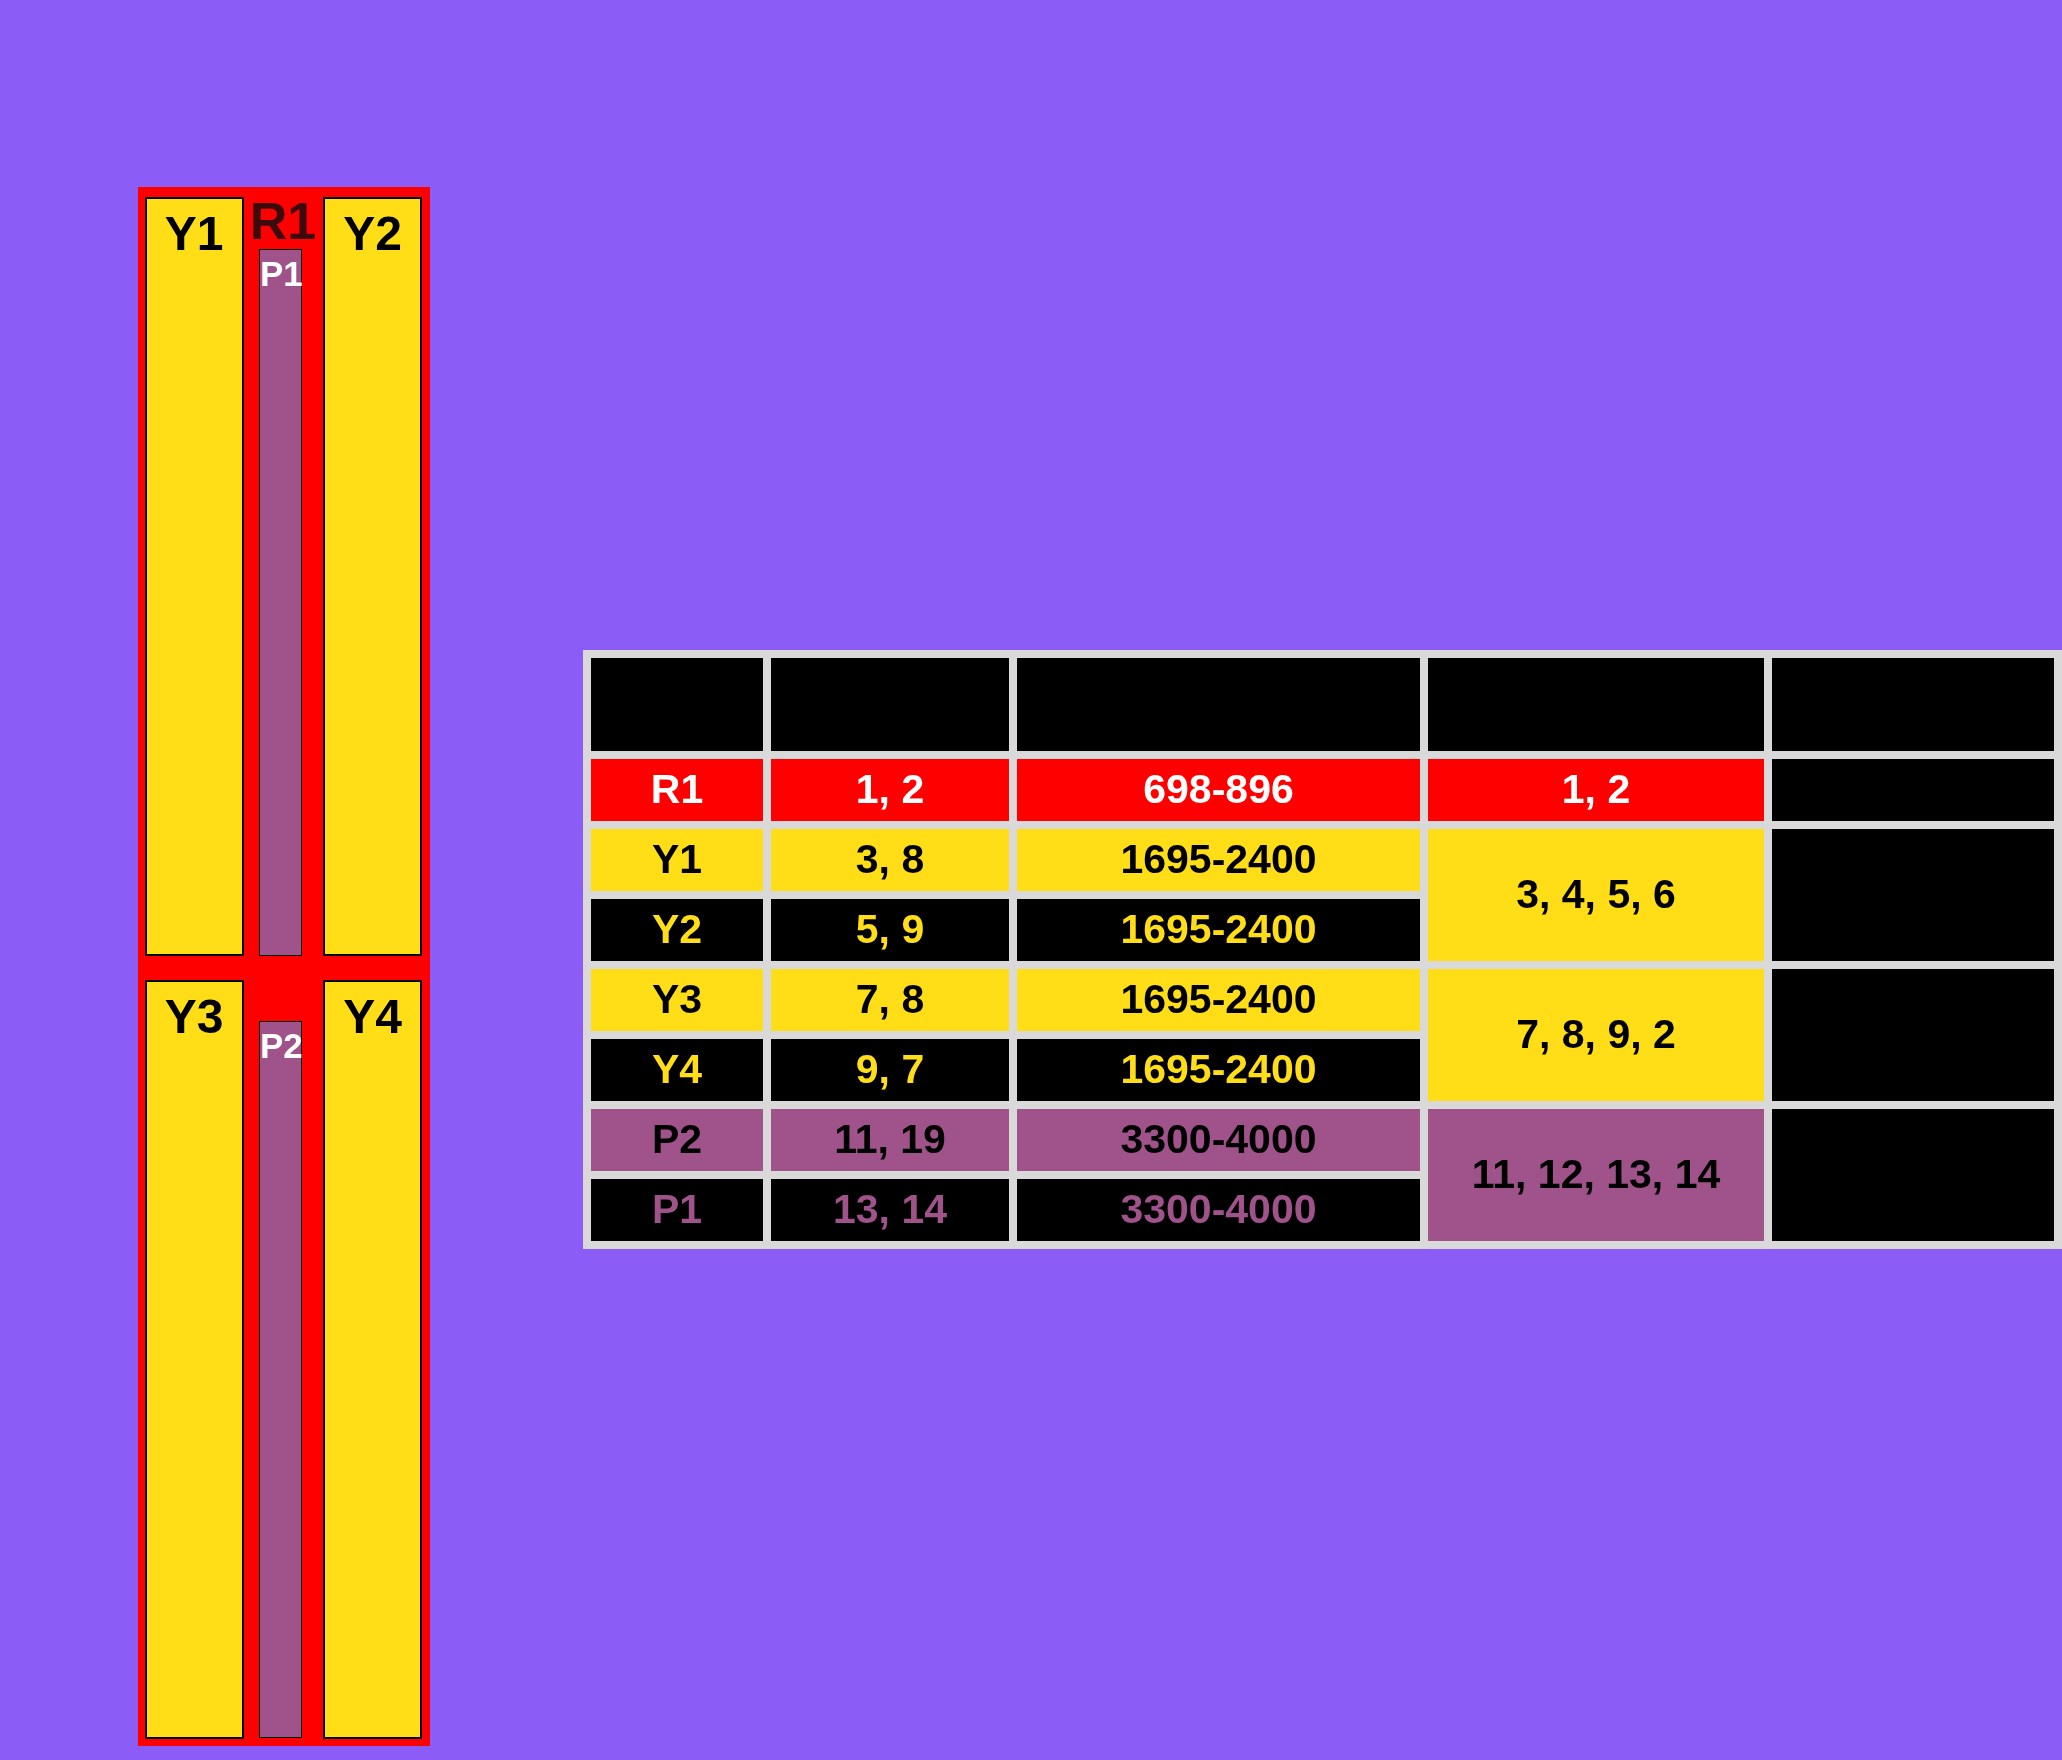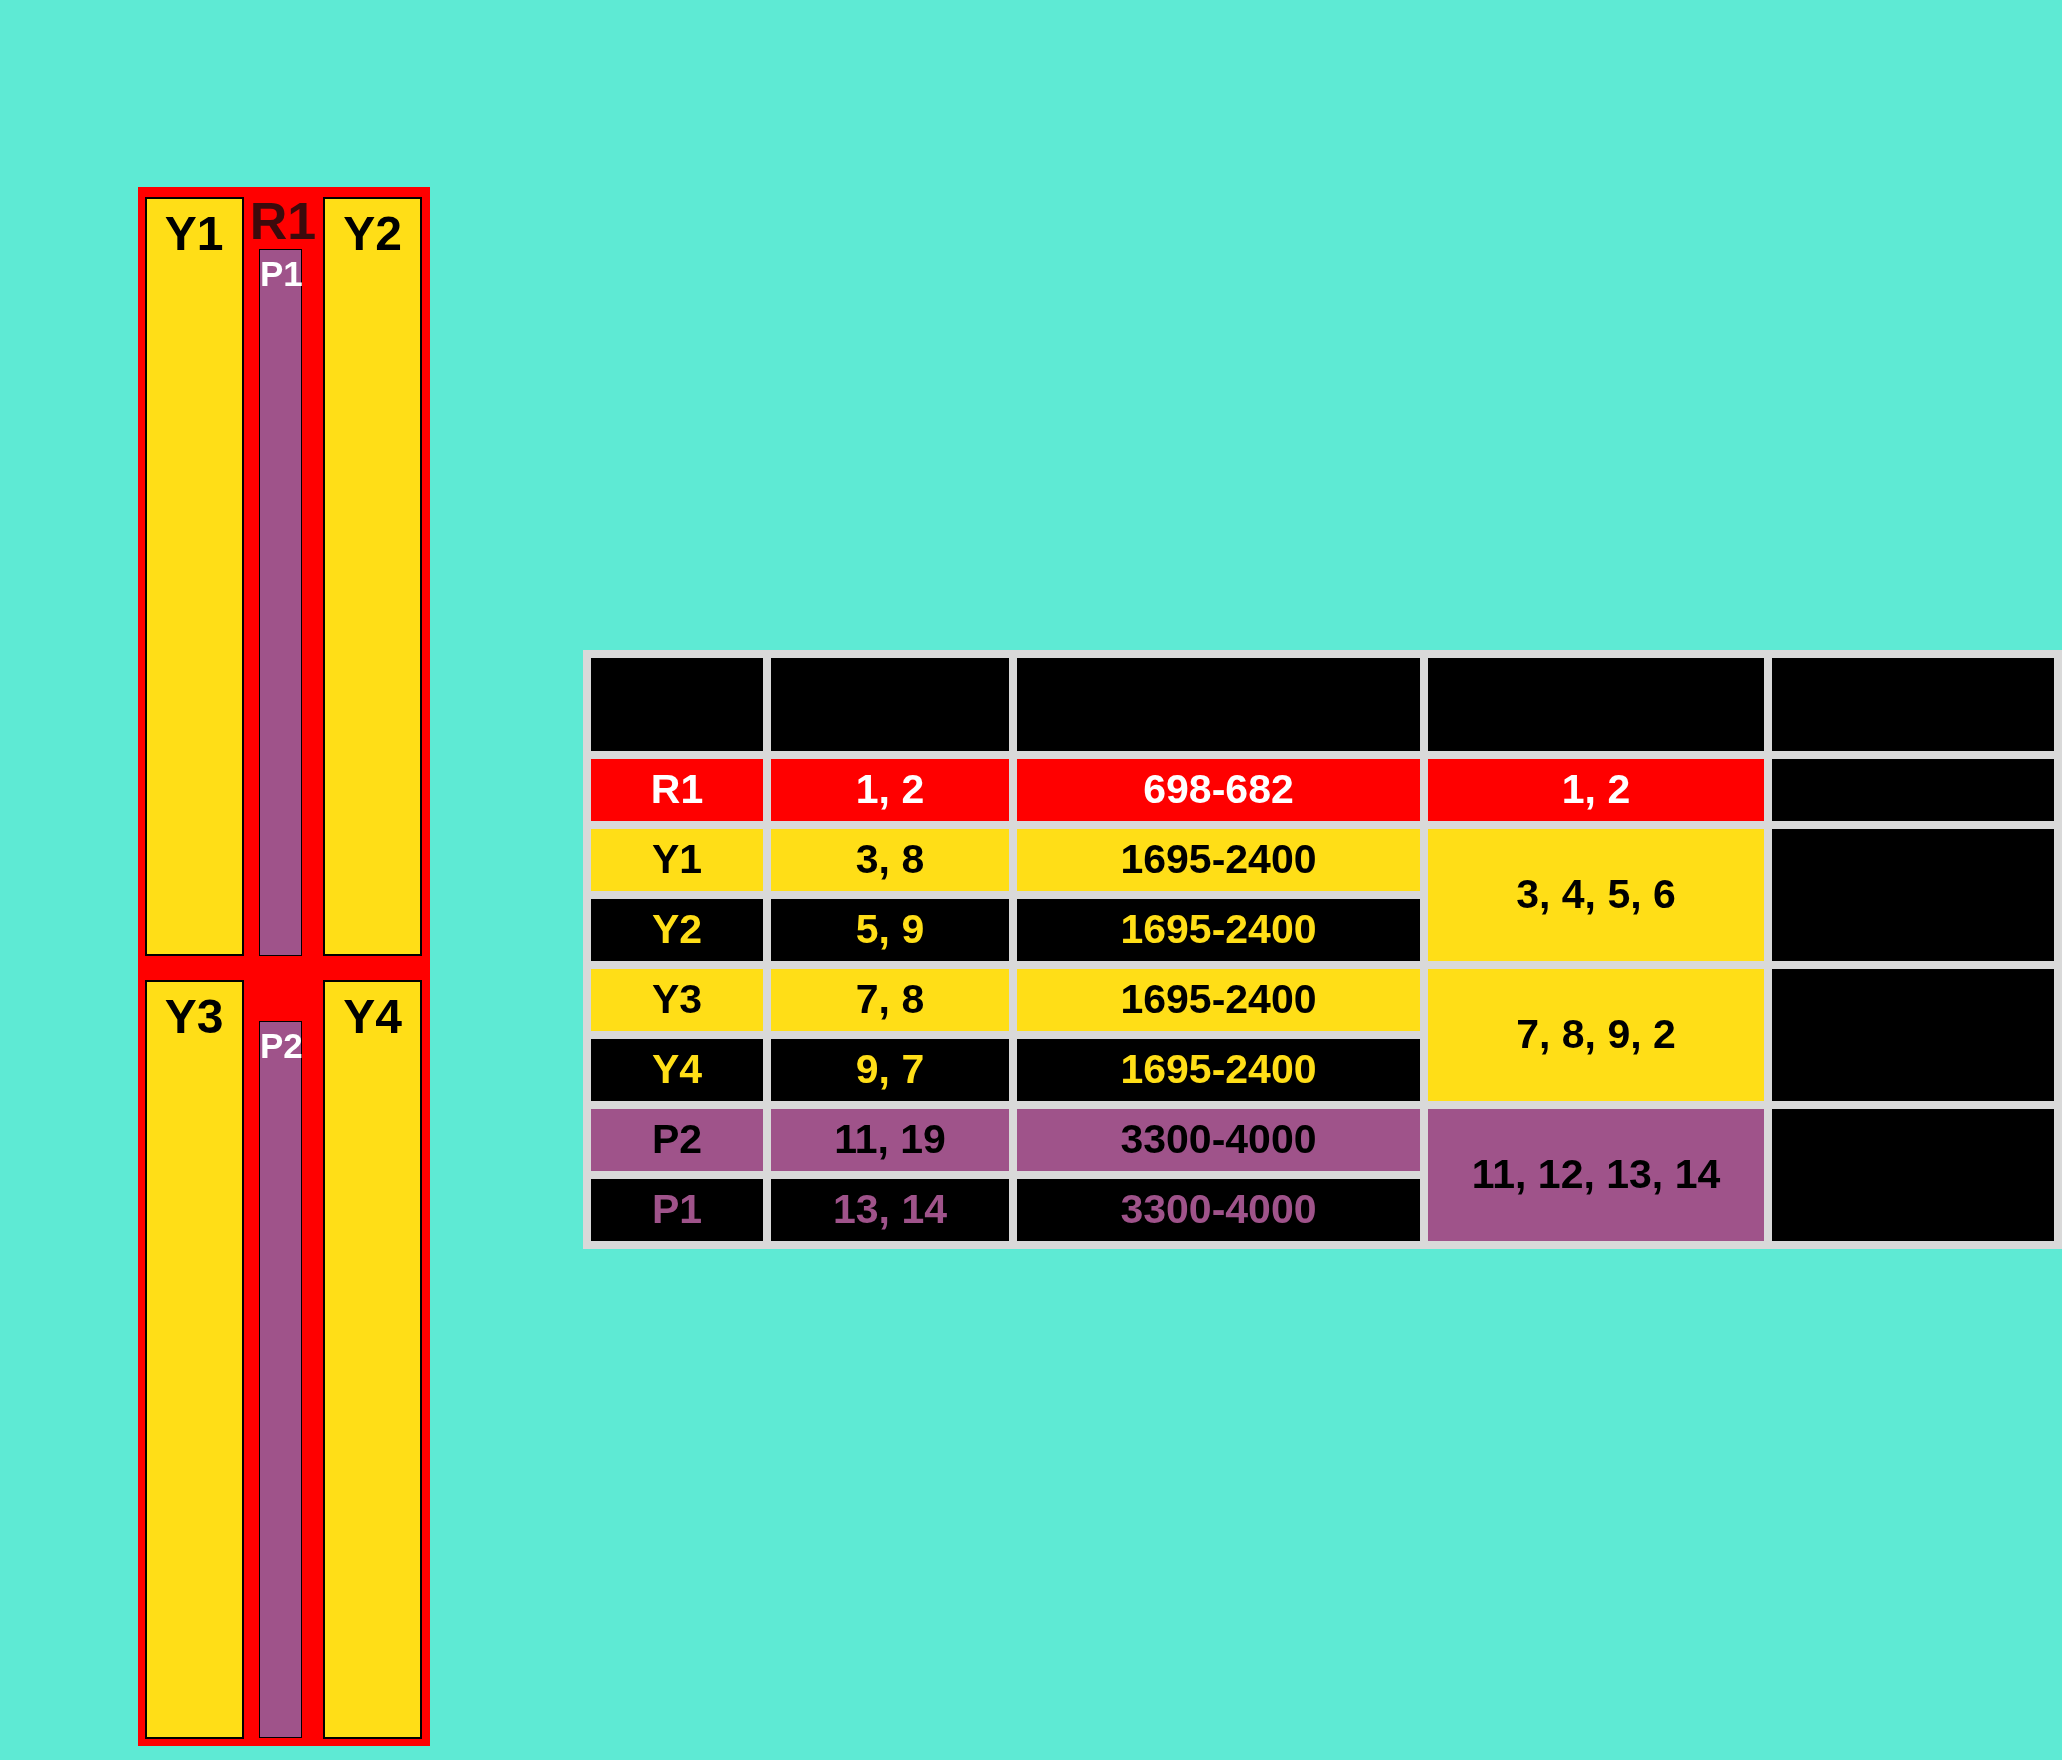--- a/index.html
+++ b/index.html
@@ -1,19 +1,19 @@
 <!DOCTYPE html>
 <html style="font-size:15px"><head>
 <meta charset="utf-8">
 <style>
   html,body{margin:0;padding:0;background:#000;}
   .stage{
     position:relative;
     width:2062px;height:1761px;
-    background:#5eead4;
+    background:#8b5cf6;
     font-family:"Liberation Sans", sans-serif;
     font-weight:bold;
     overflow:hidden;
   }
   
   .diagram{
     position:absolute;left:138px;top:187px;
     width:292px;height:1559px;
     background:#FF0000;
   }
@@ -120,21 +120,21 @@
       <td class="c-black"></td>
       <td class="c-black"></td>
       <td class="c-black"></td>
       <td class="c-black"></td>
       <td class="c-black"></td>
     </tr>
 
     <tr class="data-row">
       <td class="c-red">R1</td>
       <td class="c-red">1, 2</td>
-      <td class="c-red">698-682</td>
+      <td class="c-red">698-896</td>
       <td class="c-red">1, 2</td>
       <td class="c-black"></td>
     </tr>
 
     <tr class="data-row">
       <td class="c-yellow">Y1</td>
       <td class="c-yellow">3, 8</td>
       <td class="c-yellow">1695-2400</td>
       <td class="c-yellow" rowspan="2">3, 4, 5, 6</td>
       <td class="c-black" rowspan="2"></td>

